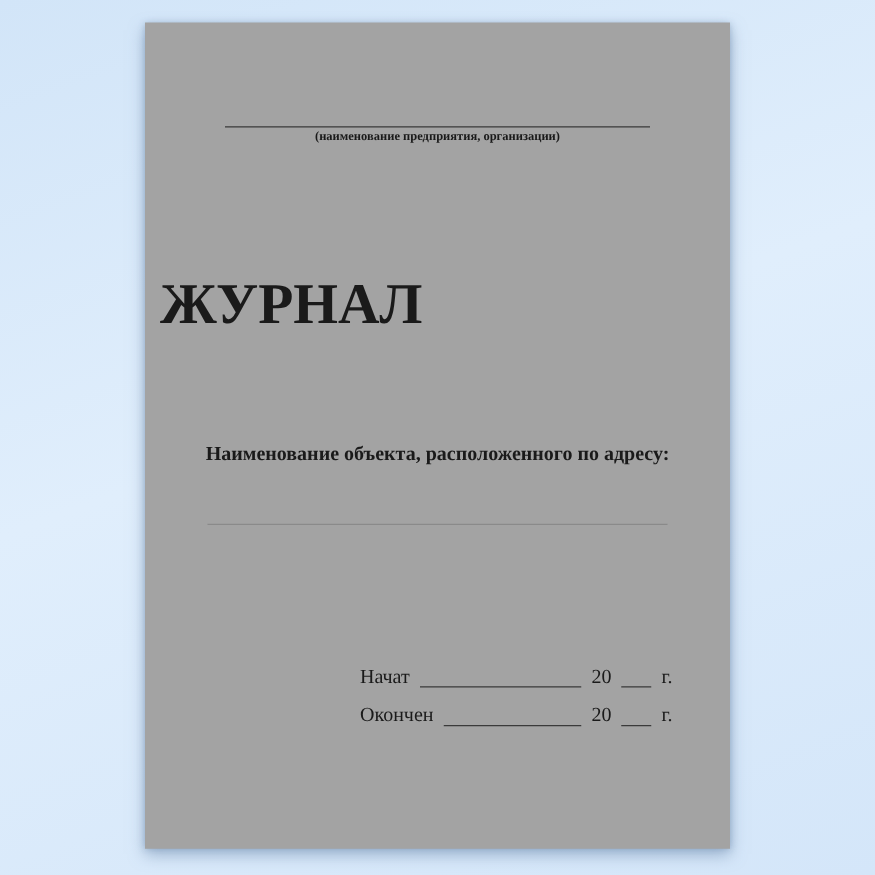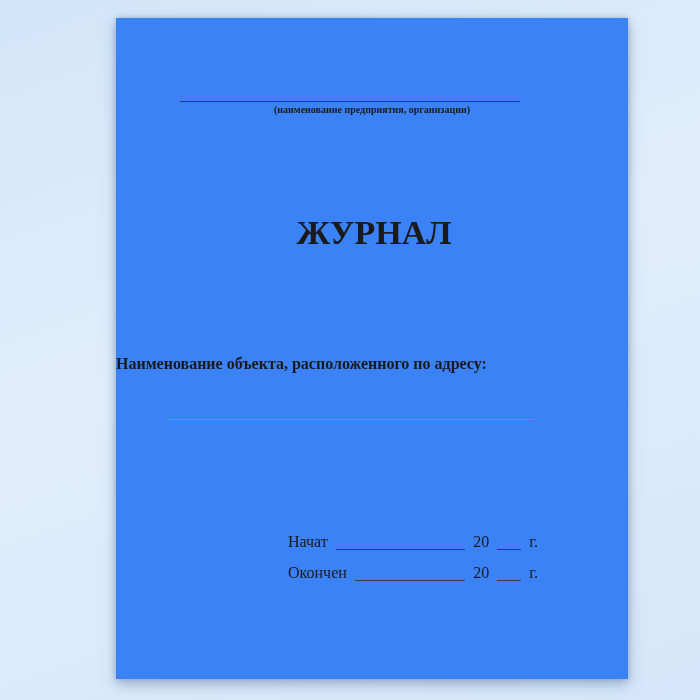--- a/index.html
+++ b/index.html
@@ -12,23 +12,23 @@
   body {
     background: linear-gradient(160deg, #d2e5f8 0%, #e0eefc 45%, #d4e6f9 100%);
     font-family: "Liberation Serif", serif;
     color: #1a1a1a;
     position: relative;
   }
   .paper {
     position: absolute;
     left: 116px;
     top: 18px;
-    width: 512px;
+    width: 468px;
     height: 661px;
-    background: #3b82f6;
+    background: #a3a3a3;
     box-shadow: 0 0 5px rgba(110, 140, 175, 0.45),
                 0 5px 12px rgba(100, 130, 165, 0.55);
   }
   .org-line {
     position: absolute;
     top: 83px;
     left: 64px;
     width: 340px;
     height: 0;
     border-top: 1px solid #3a3a3a;
@@ -41,42 +41,42 @@
     text-align: center;
     font-weight: bold;
     font-size: 10px;
     line-height: 12px;
   }
   .title {
     position: absolute;
     top: 190px;
     left: 0;
     width: 100%;
-    margin: 2px;
-    text-align: center;
+    margin: 12px;
+    text-align: left;
     font-weight: bold;
-    font-size: 34px;
+    font-size: 46px;
     line-height: 46px;
   }
   .subtitle {
     position: absolute;
     top: 230px;
     left: 0;
     width: 100%;
     text-align: center;
     font-weight: bold;
     font-size: 21px;
     line-height: 28px;
   }
   .object-label {
     position: absolute;
     top: 336px;
     left: 0;
     width: 100%;
-    text-align: left;
+    text-align: center;
     font-weight: bold;
     font-size: 16px;
     line-height: 20px;
   }
   .address-line {
     position: absolute;
     top: 401px;
     left: 50px;
     width: 368px;
     height: 0;

